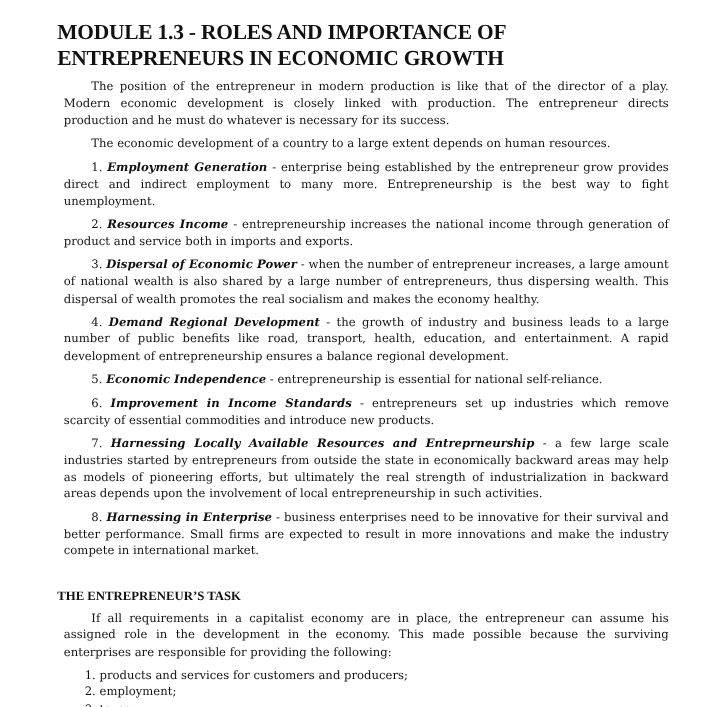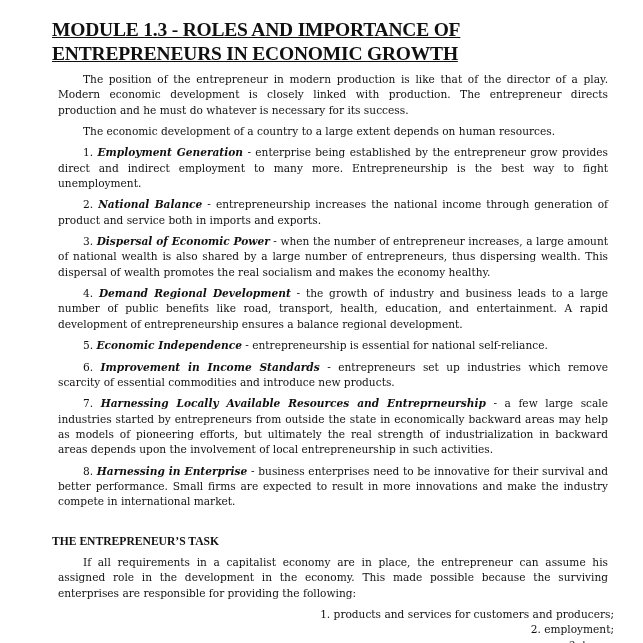--- a/index.html
+++ b/index.html
@@ -1,40 +1,40 @@
 <!DOCTYPE html>
 <html><head>
 <meta charset="utf-8">
 <style>
   html, body { margin: 0; padding: 0; background: #ffffff; }
   body { width: 643px; height: 643px; overflow: hidden; position: relative; }
   .page { position: absolute; left: 52px; top: 18px; width: 562px; color: #111111;
     font-family: "DejaVu Serif", "Liberation Serif", serif; }
   .title { font-family: "Liberation Serif", "DejaVu Serif", serif; font-weight: bold;
-    font-size: 19.5px; line-height: 23.5px; margin: 0 0 7px 0; letter-spacing: -0.2px; text-decoration: underline; }
+    font-size: 19.5px; line-height: 23.5px; margin: 0 0 7px 0; letter-spacing: -0.2px; }
   .body { font-size: 10.6px; line-height: 15.35px; }
   p { margin: 6px; text-align: justify; text-indent: 25px; }
   .term { font-weight: bold; font-style: italic; }
   .section-heading { font-family: "Liberation Serif", "DejaVu Serif", serif; font-weight: bold;
     font-size: 11.6px; margin: 24px 0 0 0; text-indent: 0; line-height: 15.35px; }
   .tasks { list-style: none; margin: 0; padding: 0 0 0 25px; }
-  .tasks li { margin: 0; line-height: 15.35px; text-align: right; }
+  .tasks li { margin: 0; line-height: 15.35px; }
 </style>
 </head>
 <body>
 
 <div class="page">
   <h1 class="title">MODULE 1.3 - ROLES AND IMPORTANCE OF ENTREPRENEURS IN ECONOMIC GROWTH</h1>
 
   <div class="body">
     <p>The position of the entrepreneur in modern production is like that of the director of a play. Modern economic development is closely linked with production. The entrepreneur directs production and he must do whatever is necessary for its success.</p>
     <p>The economic development of a country to a large extent depends on human resources.</p>
 
     <p><span>1.</span> <span class="term">Employment Generation</span><span> - enterprise being established by the entrepreneur grow provides direct and indirect employment to many more. Entrepreneurship is the best way to fight unemployment.</span></p>
-    <p><span>2.</span> <span class="term">National Balance</span><span> - entrepreneurship increases the national income through generation of product and service both in imports and exports.</span></p>
+    <p><span>2.</span> <span class="term">Resources Income</span><span> - entrepreneurship increases the national income through generation of product and service both in imports and exports.</span></p>
     <p><span>3.</span> <span class="term">Dispersal of Economic Power</span><span> - when the number of entrepreneur increases, a large amount of national wealth is also shared by a large number of entrepreneurs, thus dispersing wealth. This dispersal of wealth promotes the real socialism and makes the economy healthy.</span></p>
     <p><span>4.</span> <span class="term">Demand Regional Development</span><span> - the growth of industry and business leads to a large number of public benefits like road, transport, health, education, and entertainment. A rapid development of entrepreneurship ensures a balance regional development.</span></p>
     <p><span>5.</span> <span class="term">Economic Independence</span><span> - entrepreneurship is essential for national self-reliance.</span></p>
     <p><span>6.</span> <span class="term">Improvement in Income Standards</span><span> - entrepreneurs set up industries which remove scarcity of essential commodities and introduce new products.</span></p>
     <p><span>7.</span> <span class="term">Harnessing Locally Available Resources and Entreprneurship</span><span> - a few large scale industries started  by entrepreneurs from outside the state in economically backward areas may help as models of pioneering efforts, but ultimately the real strength of industrialization in backward areas depends upon the involvement of local entrepreneurship in such activities.</span></p>
     <p><span>8.</span> <span class="term">Harnessing in Enterprise</span><span> - business enterprises need to be innovative for their survival and better performance. Small firms are expected to result in more innovations and make the industry compete in international market.</span></p>
 
     <h2 class="section-heading">THE ENTREPRENEUR’S TASK</h2>
     <p>If all requirements in a capitalist economy are in place, the entrepreneur can assume his assigned role in the development in the economy. This made possible because the surviving enterprises are responsible for providing the following:</p>
     <ul class="tasks">

